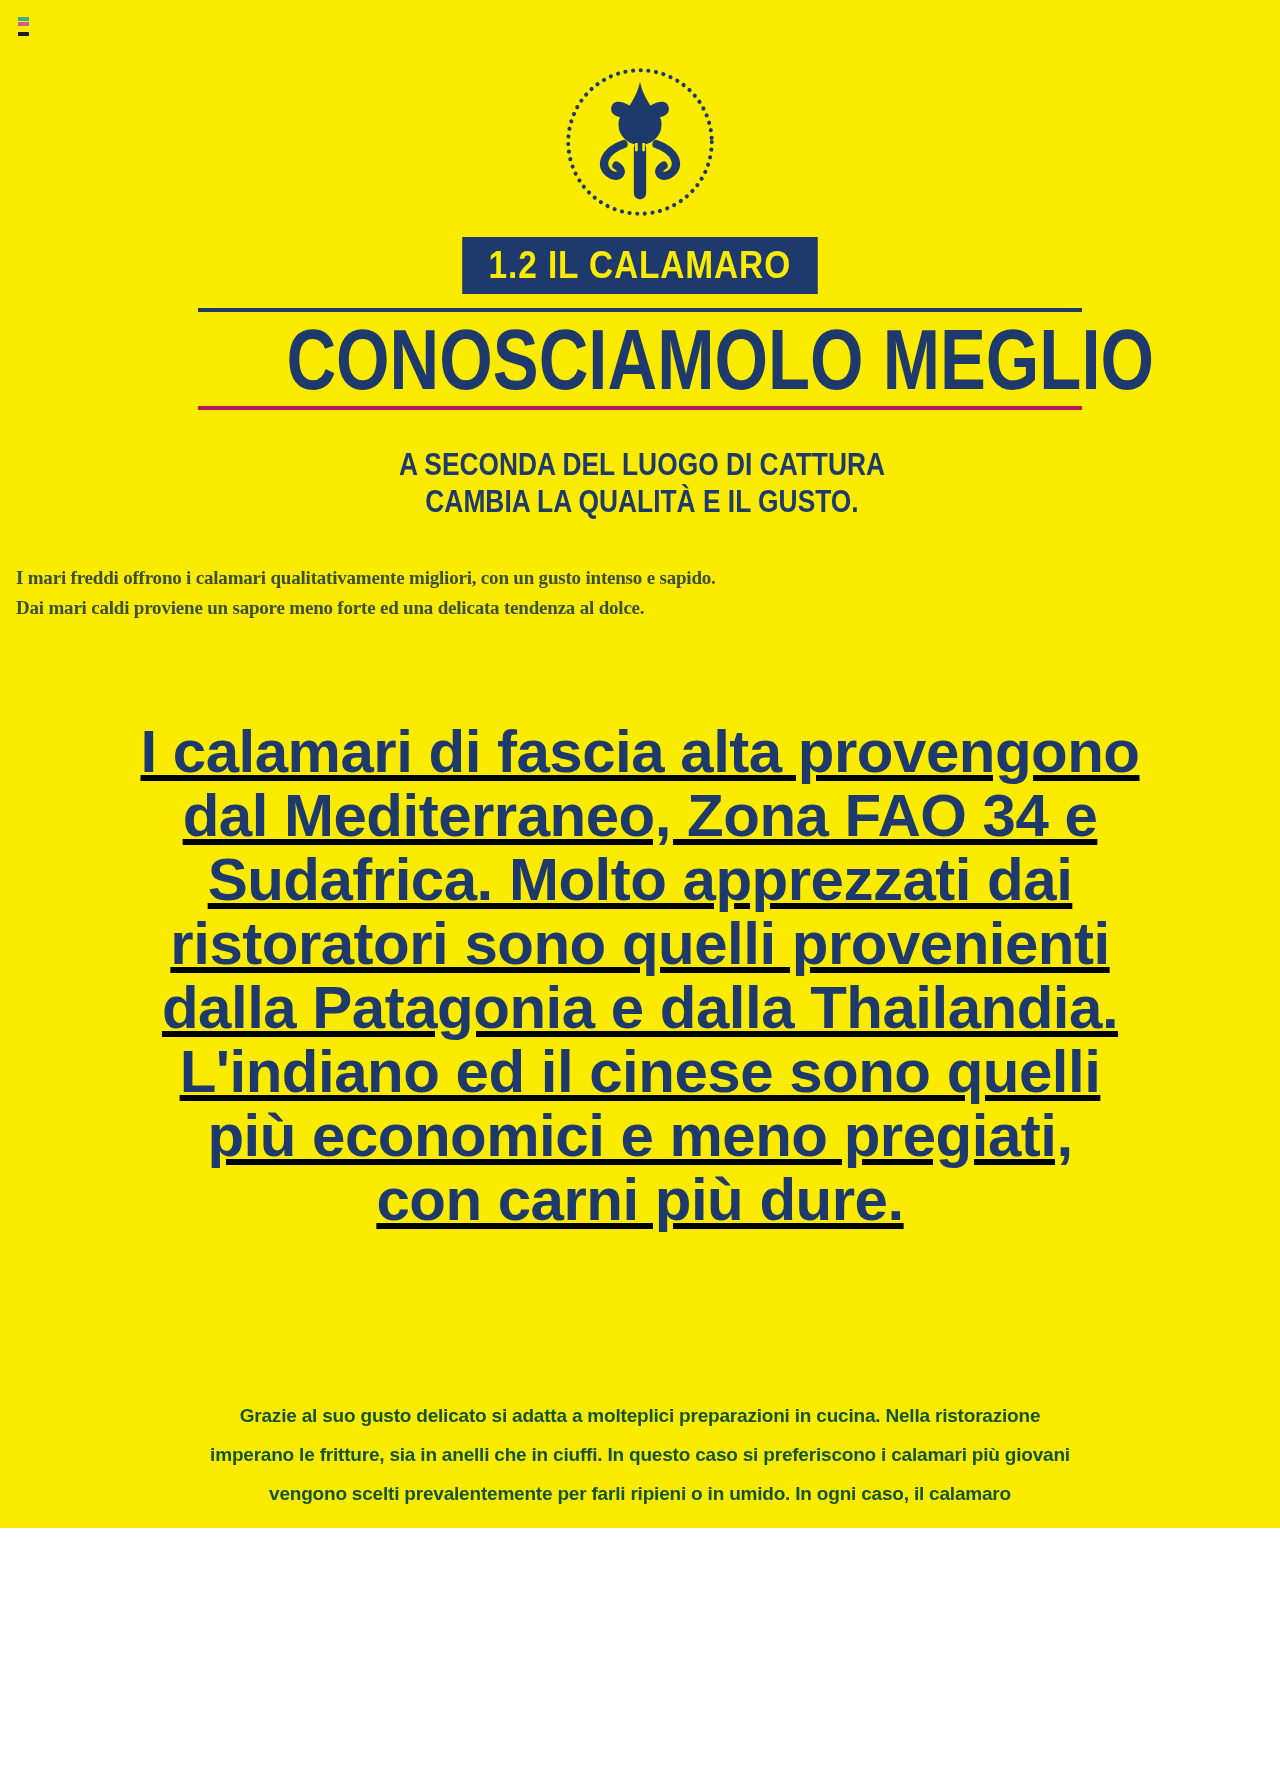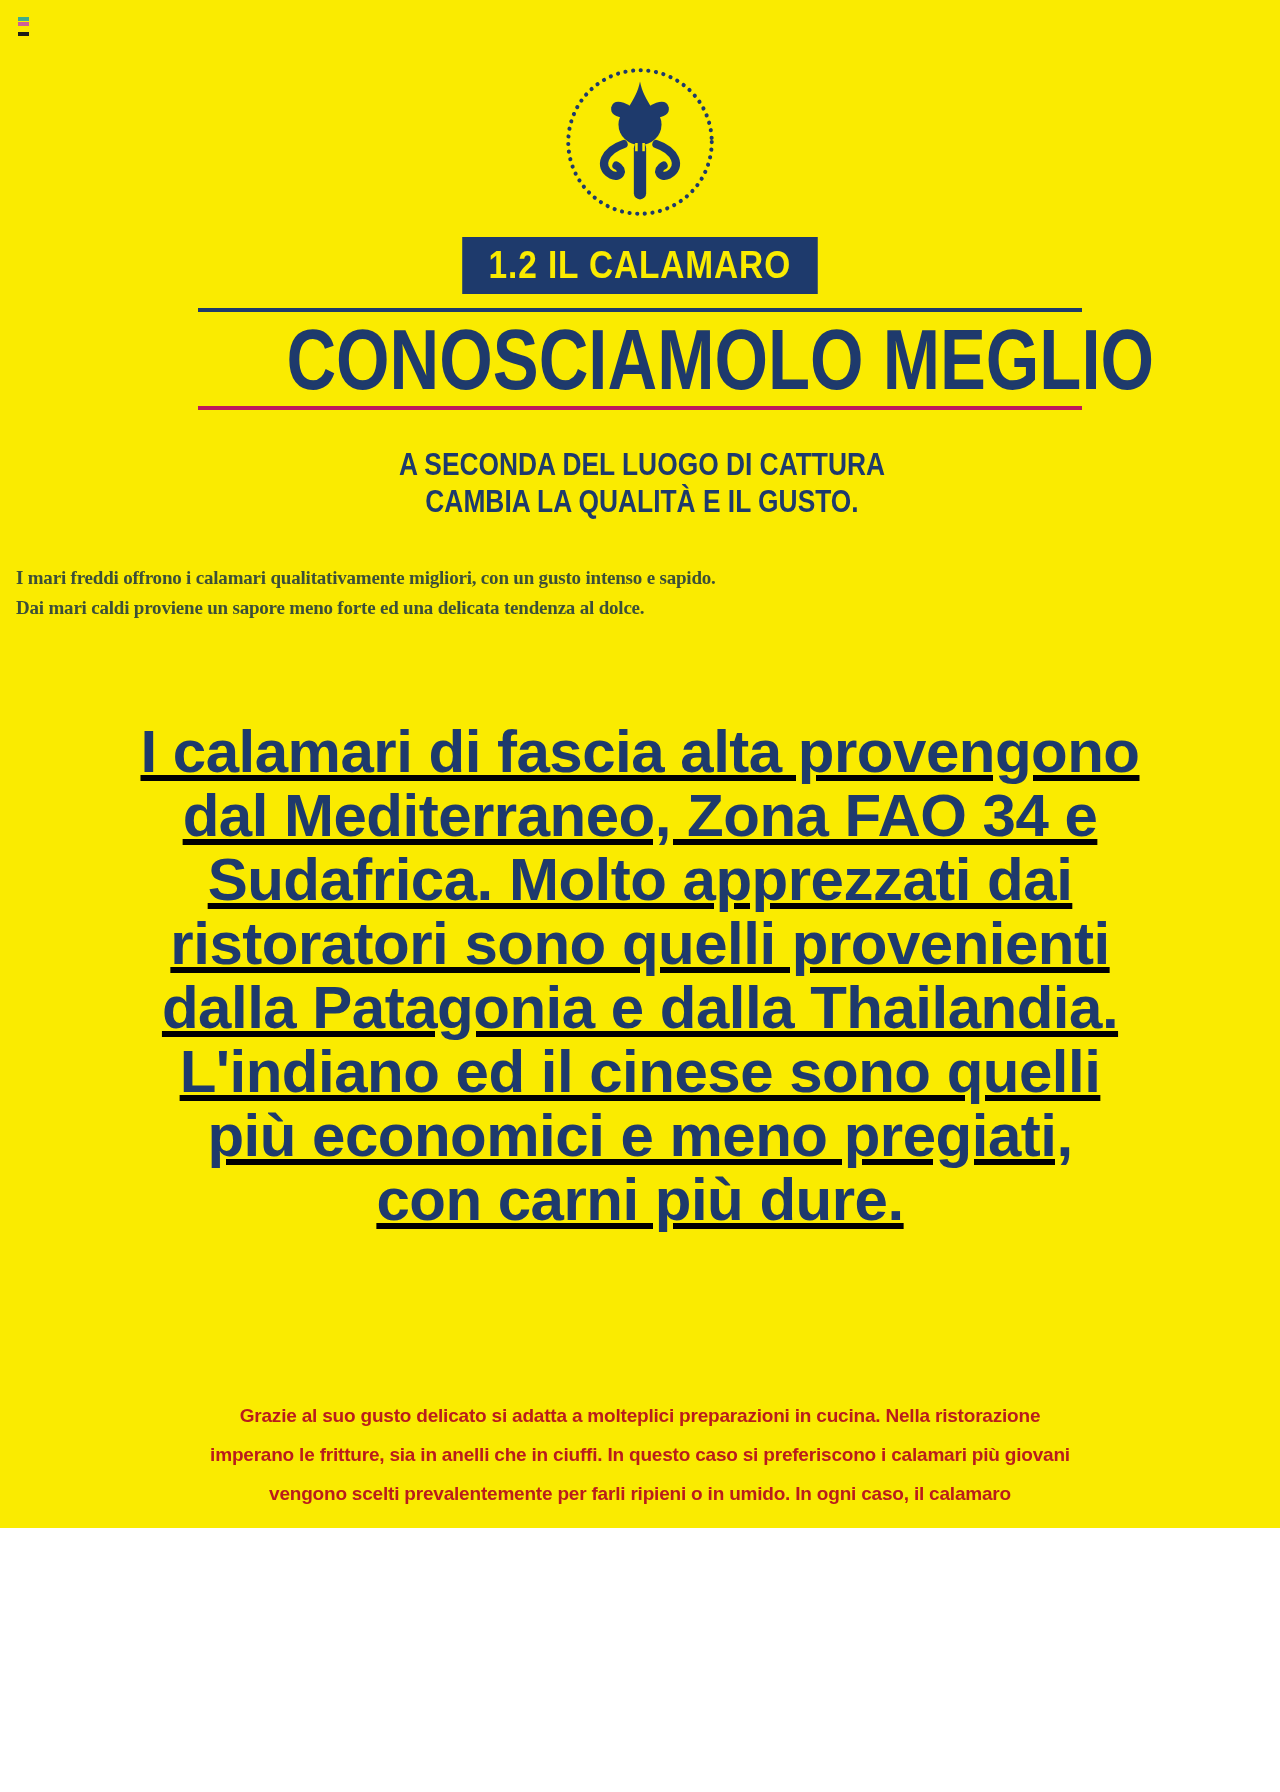--- a/index.html
+++ b/index.html
@@ -88,21 +88,21 @@
     color: #1E3A6C;
     font-weight: bold;
     font-size: 60px;
     line-height: 64px;
     letter-spacing: -0.5px;
     white-space: nowrap;
   }
 
   .closing-par { position: absolute; left: 0; right: 0; top: 1396px; text-align: center; }
   .closing-par .line {
-    color: #b91c1c;
+    color: #14532d;
     font-weight: bold;
     font-size: 19px;
     letter-spacing: -0.2px;
     line-height: 39px;
     white-space: nowrap;
   }
 
   .page-number {
     position: absolute; left: 75px; top: 1736px;
     color: #1D1D1B;

